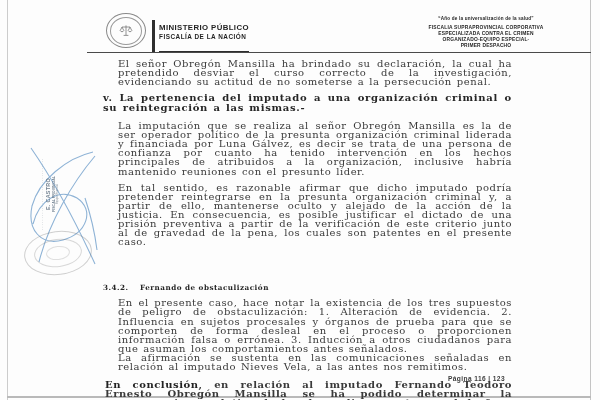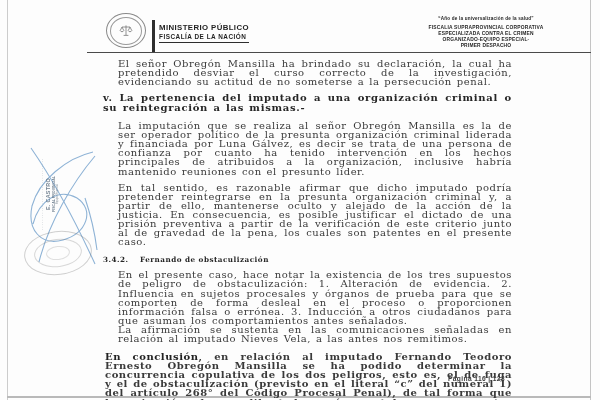--- a/index.html
+++ b/index.html
@@ -11,37 +11,37 @@
   .edge-bottom{position:absolute;left:7px;top:396px;width:584px;height:2px;background:#b9b9b9;}
 
   
   .seal{position:absolute;left:106px;top:13px;width:40px;height:35px;border:1px solid #8a8a8a;
         border-radius:50%;display:flex;align-items:center;justify-content:center;box-sizing:border-box;}
   .seal-inner{width:30px;height:26px;border:1px solid #9a9a9a;border-radius:50%;
         display:flex;align-items:center;justify-content:center;}
   .logo-divider{position:absolute;left:152px;top:20px;width:2.5px;height:32px;background:#2e2e2e;}
   .logo-text{position:absolute;left:159px;top:24px;color:#1f1f1f;
         font-family:"Liberation Sans","DejaVu Sans",sans-serif;border-bottom:1.3px solid #2e2e2e;
-        padding-bottom:2px;}
+        padding-bottom:11px;}
   .logo-text .l1{font-size:7.8px;font-weight:900;letter-spacing:.4px;line-height:8.5px;}
   .logo-text .l2{font-size:6.4px;font-weight:700;letter-spacing:.5px;line-height:7.5px;}
   .office{position:absolute;left:380px;top:16px;width:212px;text-align:center;color:#1f1f1f;
         font-family:"Liberation Sans","DejaVu Sans",sans-serif;}
   .office .motto{font-size:4.6px;font-weight:700;margin-bottom:3.5px;letter-spacing:.2px;}
   .office .oline{font-size:4.9px;font-weight:700;line-height:6px;letter-spacing:.2px;}
   .header-rule{position:absolute;left:87px;top:51.5px;width:504px;height:1.3px;background:#4a4a4a;}
 
   
   .body-col{position:absolute;left:103px;top:59px;width:412px;color:#3a3a3a;}
   .body-col p{font-size:10px;line-height:9.1px;letter-spacing:.55px;word-spacing:1.2px;
         text-align:justify;margin:0 0 7px 15px;width:394px;}
   .h-v{font-size:10px;font-weight:700;color:#262626;line-height:9.4px;letter-spacing:.7px;
         word-spacing:1.2px;text-align:justify;margin:2px 0 9px 0;width:409px;}
   .h-342{margin:6px 0 6px 0;font-size:7.2px;font-weight:700;color:#262626;letter-spacing:.5px;}
-  .h-342 .num{display:inline-block;width:37px;}
+  .h-342 .num{display:inline-block;width:37px;margin-top:28px;}
   .p-tight{margin-bottom:0 !important;}
   .p-after{margin-bottom:9px !important;}
   .p-concl{margin-left:2px !important;width:407px !important;font-weight:bold;}
   .p-concl b{color:#222;}
 
   
   .footer{position:absolute;left:448px;top:375px;font-family:"Liberation Sans","DejaVu Sans",sans-serif;
         font-size:6.6px;font-weight:700;color:#3c3c3c;letter-spacing:.4px;}
 
   

